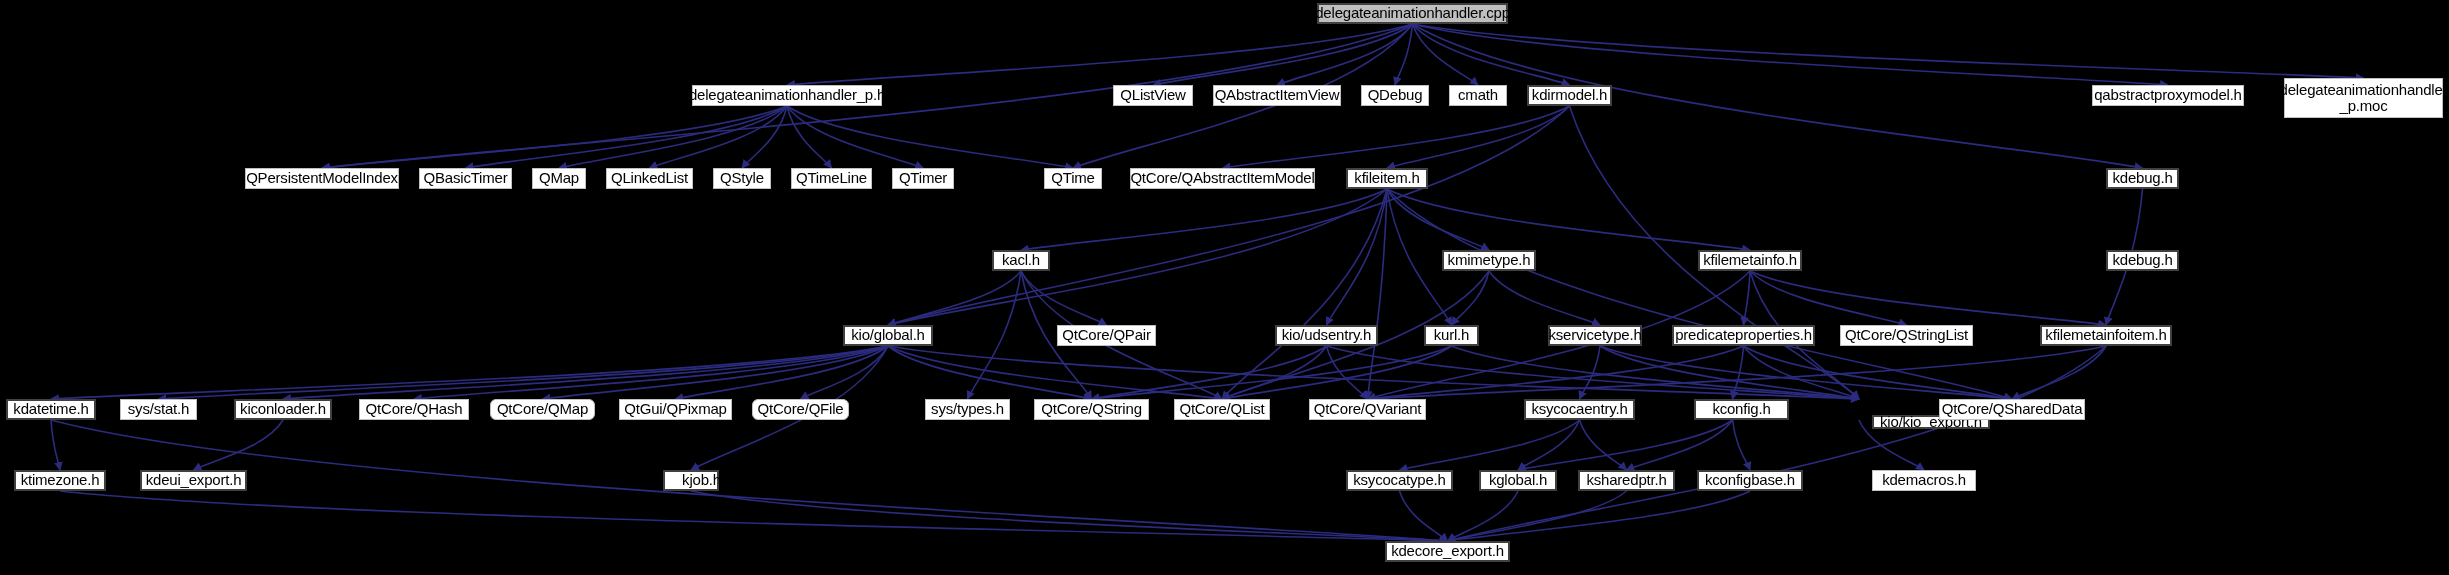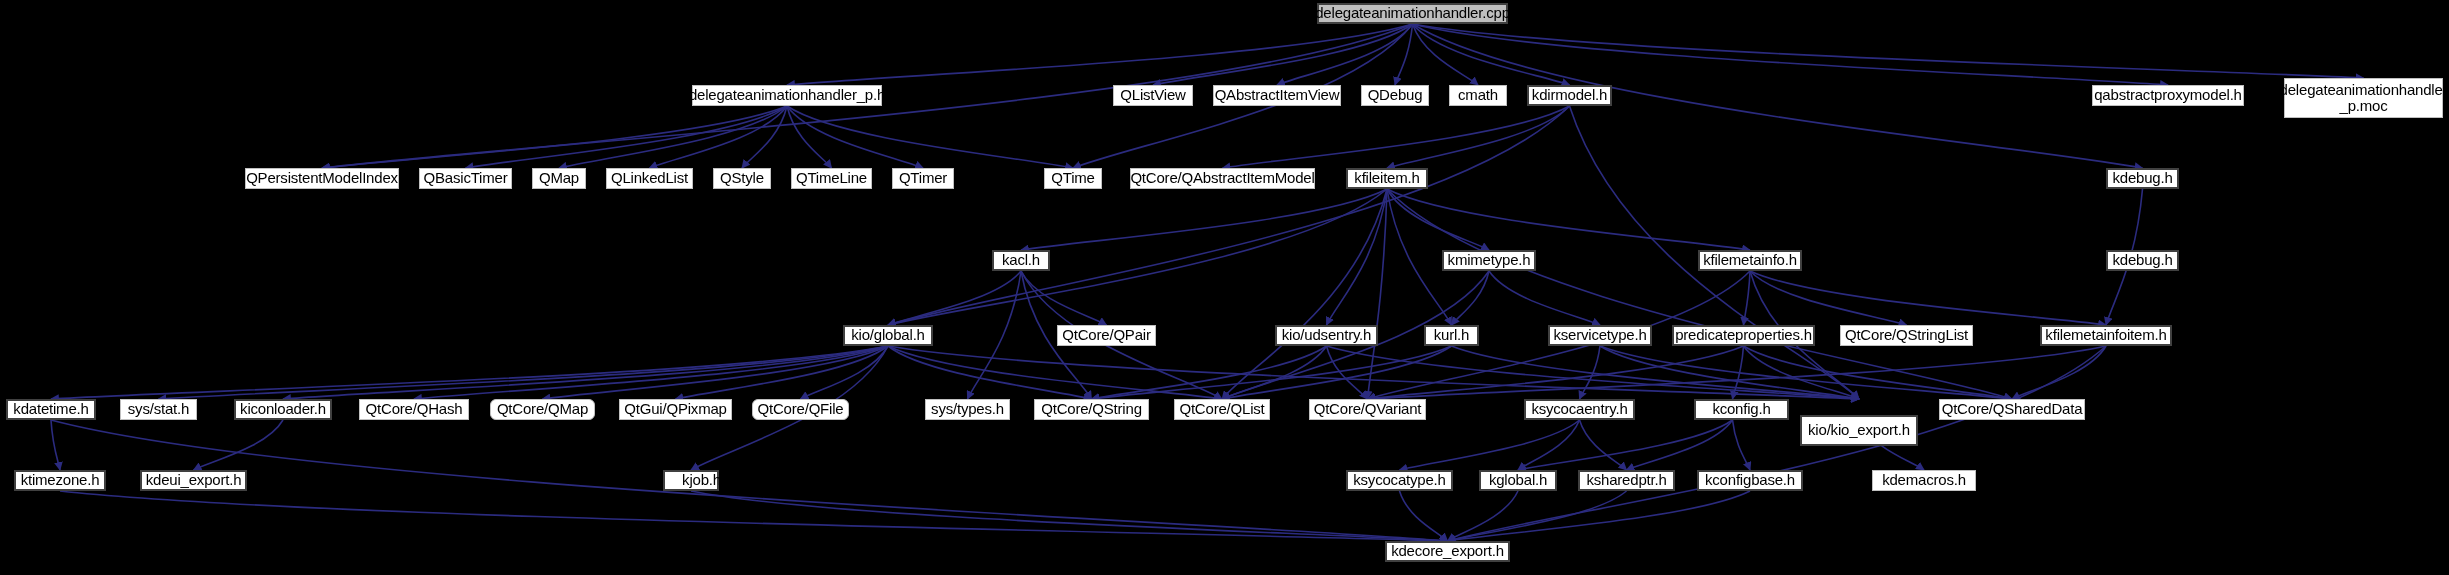--- a/index.html
+++ b/index.html
@@ -170,38 +170,38 @@
     <div class="node strong" style="left: 1346px; top: 168px; width: 82px; height: 21px;">kfileitem.h</div>
     <div class="node strong" style="left: 2106px; top: 168px; width: 73px; height: 21px;">kdebug.h</div>
     <div class="node strong" style="left: 992px; top: 250px; width: 58px; height: 21px;">kacl.h</div>
     <div class="node strong" style="left: 1442px; top: 250px; width: 94px; height: 21px;">kmimetype.h</div>
     <div class="node strong" style="left: 1698px; top: 250px; width: 104px; height: 21px;">kfilemetainfo.h</div>
     <div class="node strong" style="left: 2106px; top: 250px; width: 73px; height: 21px;">kdebug.h</div>
     <div class="node strong" style="left: 843px; top: 325px; width: 90px; height: 21px;">kio/global.h</div>
     <div class="node" style="left: 1057px; top: 325px; width: 99px; height: 21px;">QtCore/QPair</div>
     <div class="node strong" style="left: 1275px; top: 325px; width: 103px; height: 21px;">kio/udsentry.h</div>
     <div class="node strong" style="left: 1424px; top: 325px; width: 55px; height: 21px;">kurl.h</div>
-    <div class="node strong" style="left: 1548px; top: 325px; width: 104px; height: 21px;">kservicetype.h</div>
+    <div class="node strong" style="left: 1548px; top: 325px; width: 94px; height: 21px;">kservicetype.h</div>
     <div class="node strong" style="left: 1672px; top: 325px; width: 143px; height: 21px;">predicateproperties.h</div>
     <div class="node" style="left: 1840px; top: 325px; width: 133px; height: 21px;">QtCore/QStringList</div>
     <div class="node strong" style="left: 2040px; top: 325px; width: 132px; height: 21px;">kfilemetainfoitem.h</div>
     <div class="node strong" style="left: 6px; top: 399px; width: 90px; height: 21px;">kdatetime.h</div>
     <div class="node" style="left: 120px; top: 399px; width: 77px; height: 21px;">sys/stat.h</div>
     <div class="node strong" style="left: 234px; top: 399px; width: 98px; height: 21px;">kiconloader.h</div>
     <div class="node" style="left: 359px; top: 399px; width: 110px; height: 21px;">QtCore/QHash</div>
     <div class="node" style="left: 490px; top: 399px; width: 105px; height: 21px; border-radius: 6px;">QtCore/QMap</div>
     <div class="node" style="left: 619px; top: 399px; width: 113px; height: 21px;">QtGui/QPixmap</div>
     <div class="node" style="left: 752px; top: 399px; width: 97px; height: 21px; border-radius: 6px;">QtCore/QFile</div>
     <div class="node" style="left: 925px; top: 399px; width: 85px; height: 21px;">sys/types.h</div>
     <div class="node" style="left: 1034px; top: 399px; width: 115px; height: 21px;">QtCore/QString</div>
     <div class="node" style="left: 1174px; top: 399px; width: 96px; height: 21px;">QtCore/QList</div>
     <div class="node" style="left: 1309px; top: 399px; width: 117px; height: 21px;">QtCore/QVariant</div>
     <div class="node strong" style="left: 1524px; top: 399px; width: 111px; height: 21px;">ksycocaentry.h</div>
     <div class="node strong" style="left: 1694px; top: 399px; width: 95px; height: 21px;">kconfig.h</div>
-    <div class="node strong" style="left: 1800px; top: 399px; width: 118px; height: 31px; margin-top: 16px;">kio/kio_export.h</div>
+    <div class="node strong" style="left: 1872px; top: 399px; width: 118px; height: 14px; margin-top: 16px;">kio/kio_export.h</div>
     <div class="node" style="left: 1939px; top: 399px; width: 146px; height: 21px;">QtCore/QSharedData</div>
     <div class="node strong" style="left: 14px; top: 470px; width: 92px; height: 21px;">ktimezone.h</div>
     <div class="node strong" style="left: 140px; top: 470px; width: 107px; height: 21px;">kdeui_export.h</div>
     <div class="node strong" style="left: 663px; top: 470px; width: 56px; height: 21px; padding-left: 21px;">kjob.h</div>
     <div class="node strong" style="left: 1346px; top: 470px; width: 107px; height: 21px;">ksycocatype.h</div>
     <div class="node strong" style="left: 1479px; top: 470px; width: 78px; height: 21px;">kglobal.h</div>
     <div class="node strong" style="left: 1578px; top: 470px; width: 97px; height: 21px;">ksharedptr.h</div>
     <div class="node strong" style="left: 1697px; top: 470px; width: 106px; height: 21px;">kconfigbase.h</div>
     <div class="node" style="left: 1872px; top: 470px; width: 104px; height: 21px;">kdemacros.h</div>
     <div class="node strong" style="left: 1385px; top: 541px; width: 125px; height: 21px;">kdecore_export.h</div>

